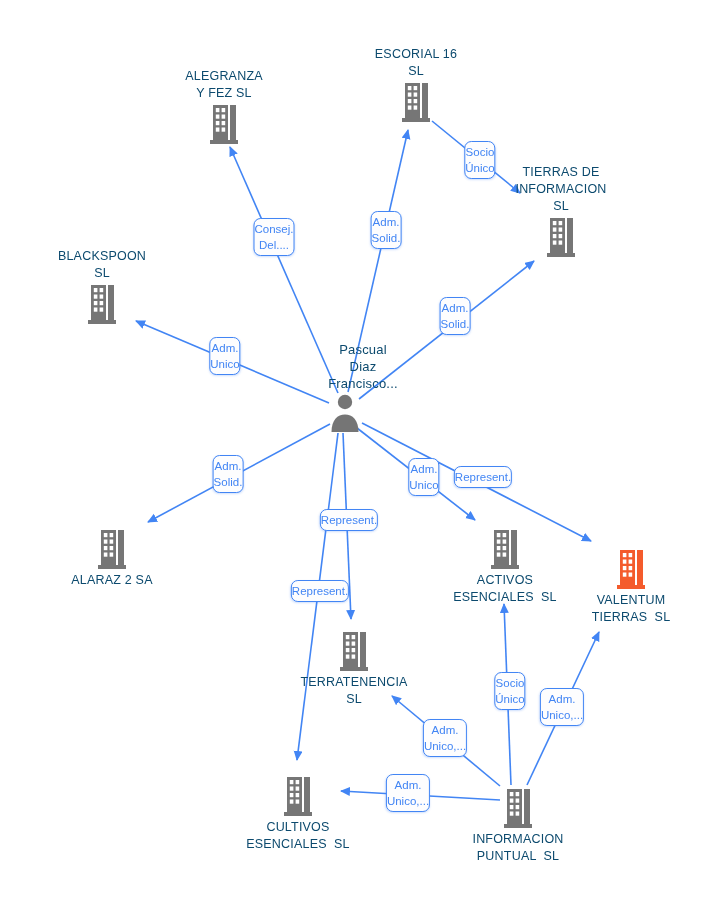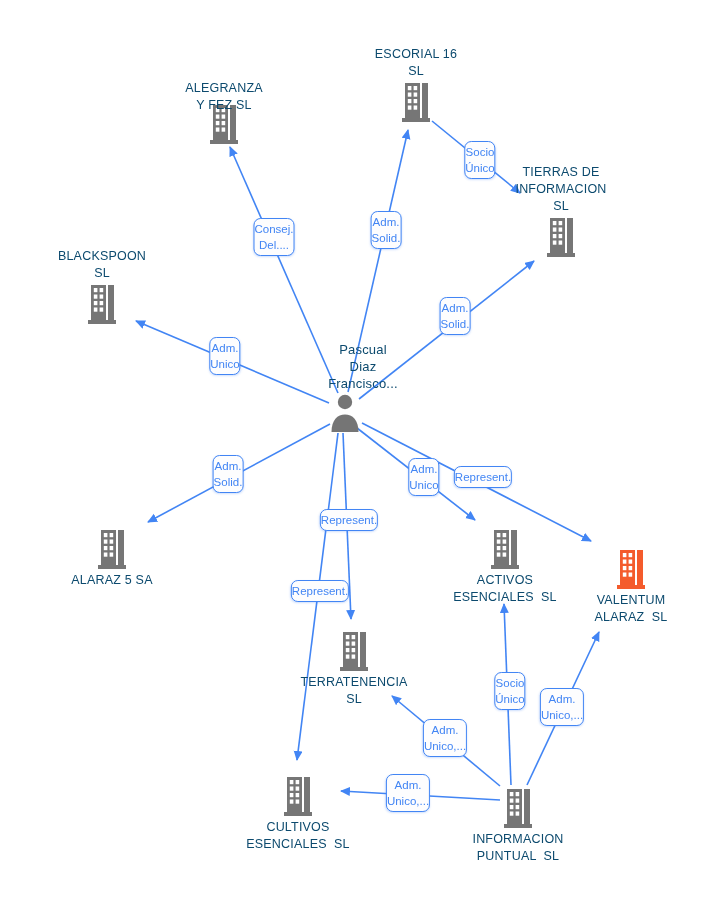--- a/index.html
+++ b/index.html
@@ -232,32 +232,32 @@
       <div class="node-icon" style="left: 329px; top: 394px;"><svg width="32" height="38" viewBox="0 0 32 38" xmlns="http://www.w3.org/2000/svg">
     <g class="pfill" fill="#757575">
       <circle cx="16" cy="8" r="7.2"></circle>
       <path d="M2.5 38 C2.5 26 8.5 20.5 16 20.5 C23.5 20.5 29.5 26 29.5 38 Z"></path>
     </g>
   </svg></div>
     </div>
   <div id="label-layer">
       <div class="company-label" style="left: 416px; top: 46px;">ESCORIAL 16
 SL</div>
-      <div class="company-label" style="left: 224px; top: 68px; margin-top: 12px;">ALEGRANZA
+      <div class="company-label" style="left: 224px; top: 68px;">ALEGRANZA
 Y FEZ SL</div>
       <div class="company-label" style="left: 561px; top: 164px;">TIERRAS DE
 INFORMACION
 SL</div>
       <div class="company-label" style="left: 102px; top: 248px;">BLACKSPOON
 SL</div>
-      <div class="company-label" style="left: 112px; top: 572px;">ALARAZ 5 SA</div>
+      <div class="company-label" style="left: 112px; top: 572px;">ALARAZ 2 SA</div>
       <div class="company-label" style="left: 505px; top: 572px;">ACTIVOS
 ESENCIALES  SL</div>
       <div class="company-label" style="left: 631px; top: 592px;">VALENTUM
-ALARAZ  SL</div>
+TIERRAS  SL</div>
       <div class="company-label" style="left: 354px; top: 674px;">TERRATENENCIA
 SL</div>
       <div class="company-label" style="left: 298px; top: 819px;">CULTIVOS
 ESENCIALES  SL</div>
       <div class="company-label" style="left: 518px; top: 831px;">INFORMACION
 PUNTUAL  SL</div>
       <div class="person-label" style="left: 363px; top: 341px;">Pascual
 Diaz
 Francisco...</div>
       <div class="edge-label" style="left: 386px; top: 230px;">Adm.

